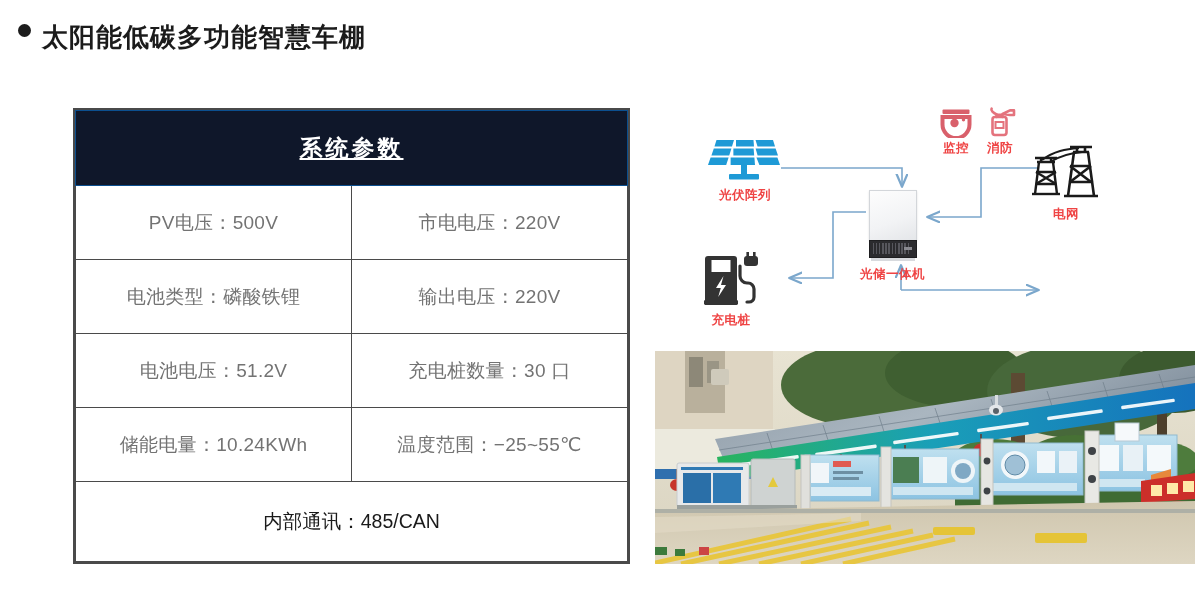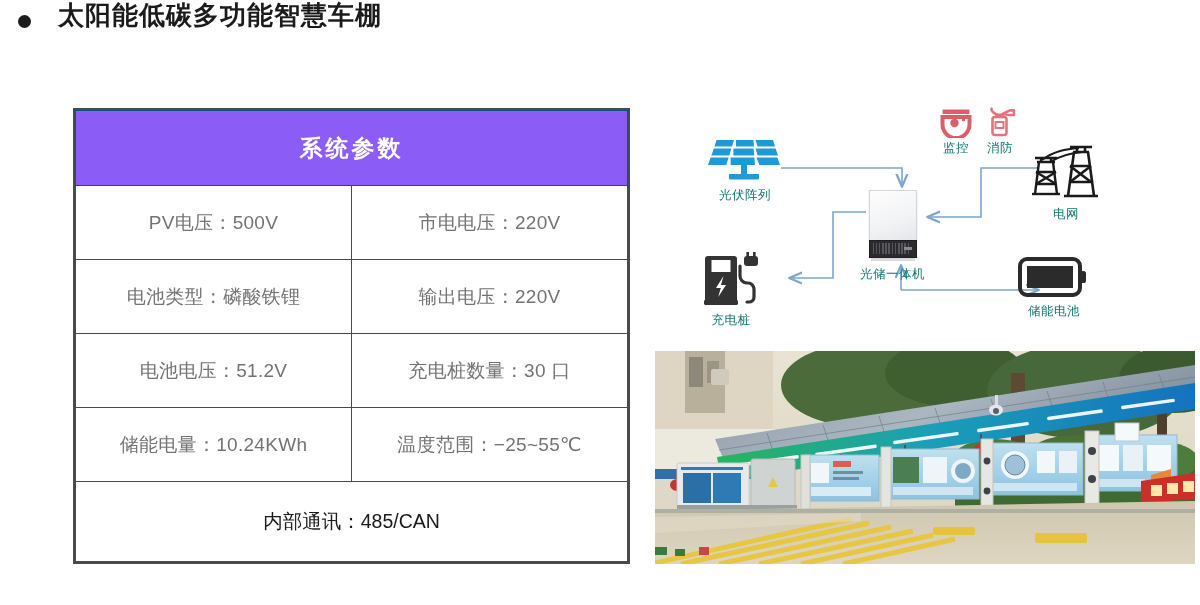--- a/index.html
+++ b/index.html
@@ -8,62 +8,62 @@
     width:1200px; height:605px;
     background:#ffffff;
     font-family:"Liberation Sans","DejaVu Sans",sans-serif;
     color:#1a1a1a;
     overflow:hidden;
     position:relative;
   }
 
   
   .title-row {
-    position:absolute; left:18px; top:2px;
-    display:flex; align-items:flex-end; gap:27px;
+    position:absolute; left:18px; top:24px;
+    display:flex; align-items:flex-start; gap:11px;
   }
   .title-bullet {
     width:13px; height:13px; border-radius:50%;
     background:#1c1c1c; flex:none;
   }
   .title-text {
     font-size:26px; font-weight:700; letter-spacing:1px;
     color:#1b1b1b; line-height:1;
   }
 
   
   .table-wrap {
     position:absolute; left:73px; top:108px;
     width:557px; height:456px;
     border:2px solid #4a4a4a;
     background:#fff;
   }
   .tbl { width:100%; height:100%; border-collapse:collapse; table-layout:fixed; }
   .tbl td { border:1.6px solid #4a4a4a; text-align:center; vertical-align:middle; }
   .tbl td.hdr {
-    background:#8b5cf6; color:#ffffff;
+    background:#0f172a; color:#ffffff;
     font-size:23px; font-weight:700; letter-spacing:3px;
-    height:66px; border-color:#0b4f8f;
+    height:66px; border-color:#0b4f8f;text-decoration:underline;
   }
   .tbl td.cell {
     font-size:19px; height:65px; color:#737373;
     letter-spacing:0.3px; font-weight:400;
   }
   .tbl td.full { font-size:19.5px; height:70px; }
 
   
   .diagram {
     position:absolute; left:655px; top:100px;
     width:540px; height:245px;
   }
   .diag-svg { position:absolute; left:0; top:0; }
   .node { position:absolute; display:flex; flex-direction:column; align-items:center; }
   .node-label {
-    margin-top:4px; font-size:12.5px; color:#0f766e;
-    white-space:nowrap; letter-spacing:0.5px; font-weight:400;
+    margin-top:4px; font-size:12.5px; color:#ef4444;
+    white-space:nowrap; letter-spacing:0.5px; font-weight:700;
   }
 
   .n-pv    { left:52px;  top:35px; }
   .n-grid  { left:375px; top:42px; }
   .n-inv   { left:205px; top:90px;align-items:center; }
   .n-cp    { left:45px;  top:152px; }
   .n-bat   { left:363px; top:155px; }
   .n-mon   { left:284px; top:6px; }
 
   .mon-group { display:flex; gap:11px; align-items:flex-end; }
@@ -256,28 +256,20 @@
       </g>
       <g fill="#333333">
         <rect x="44" y="4" width="14" height="10" rx="3"></rect>
         <rect x="46.4" y="0" width="2.6" height="5"></rect>
         <rect x="53" y="0" width="2.6" height="5"></rect>
       </g>
     </svg>
     <span class="node-label">充电桩</span>
   </div>
 
-  <div class="node n-bat">
-    <svg width="72" height="44" viewBox="0 0 72 44">
-      <rect x="2" y="4" width="60" height="36" rx="7" fill="none" stroke="#2b2b2b" stroke-width="4"></rect>
-      <rect x="9" y="11" width="46" height="22" fill="#2b2b2b"></rect>
-      <rect x="62" y="16" width="6" height="12" rx="2.6" fill="#2b2b2b"></rect>
-    </svg>
-    <span class="node-label">储能电池</span>
-  </div>
 </div>
 
 <div class="photo">
   <svg width="540" height="213" viewBox="0 0 540 213">
     <defs>
       <linearGradient id="skyG" x1="0" y1="0" x2="0" y2="1">
         <stop offset="0%" stop-color="#e8e3d2"></stop>
           <stop offset="100%" stop-color="#d9d3c0"></stop>
       </linearGradient>
       <linearGradient id="panelG" x1="0" y1="0" x2="1" y2="0.4">

